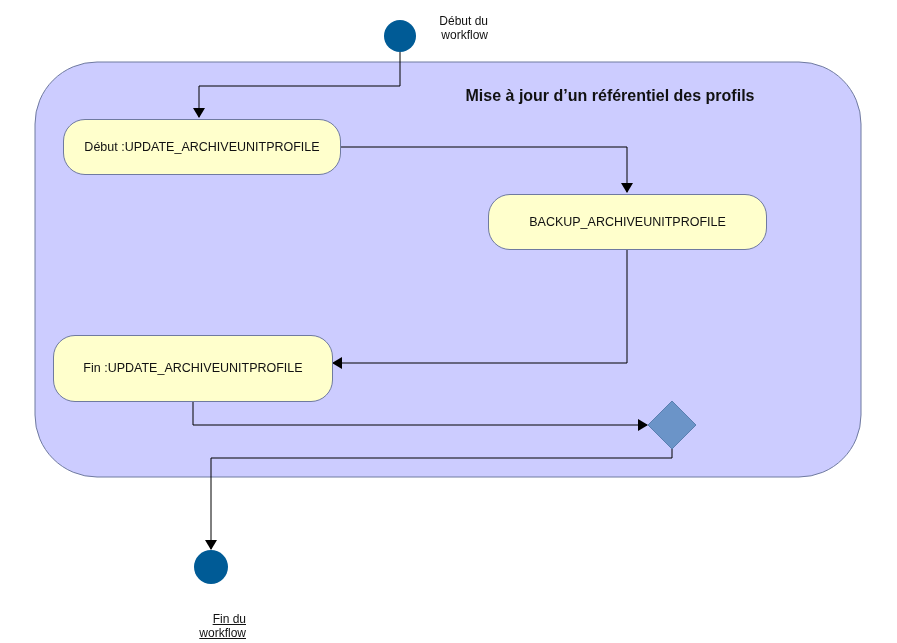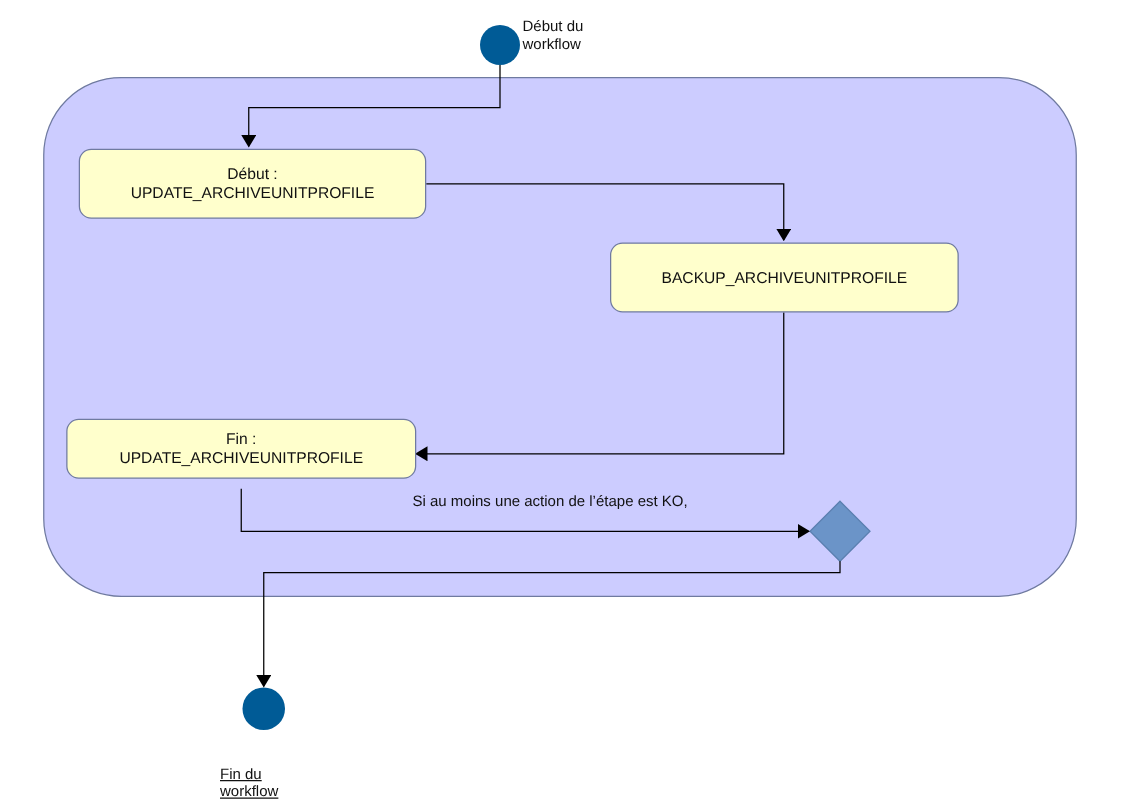--- a/index.html
+++ b/index.html
@@ -1,22 +1,22 @@
 <!DOCTYPE html>
 <html><head>
   <meta charset="utf-8">
   <style>
     html, body { margin: 0; padding: 0; background: #ffffff; }
     body { width: 897px; height: 643px; position: relative; overflow: hidden;
            font-family: "Liberation Sans", sans-serif; }
     svg { position: absolute; left: 0; top: 0; }
-    .lbl { position: absolute; text-align: left; color: #111; font-size: 12px; line-height: 14px; }
+    .lbl { position: absolute; text-align: right; color: #111; font-size: 12px; line-height: 14px; }
     .title { position: absolute; text-align: center; color: #111; font-size: 16px; font-weight: bold; line-height: 20px; }
-    .box { position: absolute; background: #ffffcc; border: 1px solid #6f7aa0; border-radius: 10px;
-           display: flex; flex-direction: column; align-items: center; justify-content: center;
+    .box { position: absolute; background: #ffffcc; border: 1px solid #6f7aa0; border-radius: 22px;
+           display: flex; flex-direction: row; align-items: center; justify-content: center;
            font-size: 12.5px; line-height: 15px; color: #111; box-sizing: border-box; }
   </style>
 </head>
 <body>
 
 <svg width="897" height="643">
   <defs>
     <marker id="arr" markerWidth="10" markerHeight="12" refX="9" refY="6" orient="auto" markerUnits="userSpaceOnUse">
       <path d="M0,0 L10,6 L0,12 Z" fill="#000"></path>
     </marker>
@@ -36,36 +36,36 @@
   <polyline points="193,391 193,425 647,425" fill="none" stroke="#000" stroke-width="1" marker-end="url(#arr)"></polyline>
   <polyline points="672,449 672,458 211,458 211,549" fill="none" stroke="#000" stroke-width="1" marker-end="url(#arr)"></polyline>
 </svg>
 
 <div class="lbl" style="left:418px; top:14px; width:70px;">
   <div>Début du</div>
   <div>workflow</div>
 </div>
 
 <div class="title" style="left:410px; top:86px; width:400px;">
+  <div>Mise à jour d’un référentiel des profils</div>
 </div>
 
 <div class="box" style="left:63px; top:119px; width:278px; height:56px;">
   <div>Début :</div>
   <div>UPDATE_ARCHIVEUNITPROFILE</div>
 </div>
 
 <div class="box" style="left:488px; top:194px; width:279px; height:56px;">
   <div>BACKUP_ARCHIVEUNITPROFILE</div>
 </div>
 
-<div class="box" style="left:53px; top:335px; width:280px; height:48px;">
+<div class="box" style="left:53px; top:335px; width:280px; height:67px;">
   <div>Fin :</div>
   <div>UPDATE_ARCHIVEUNITPROFILE</div>
 </div>
 
 <div class="lbl" style="left:330px; top:394px; width:280px;">
-  <div>Si au moins une action de l’étape est KO,</div>
 </div>
 
 <div class="lbl" style="left:176px; top:612px; width:70px;text-decoration:underline;">
   <div>Fin du</div>
   <div>workflow</div>
 </div>
 
 </body></html>

